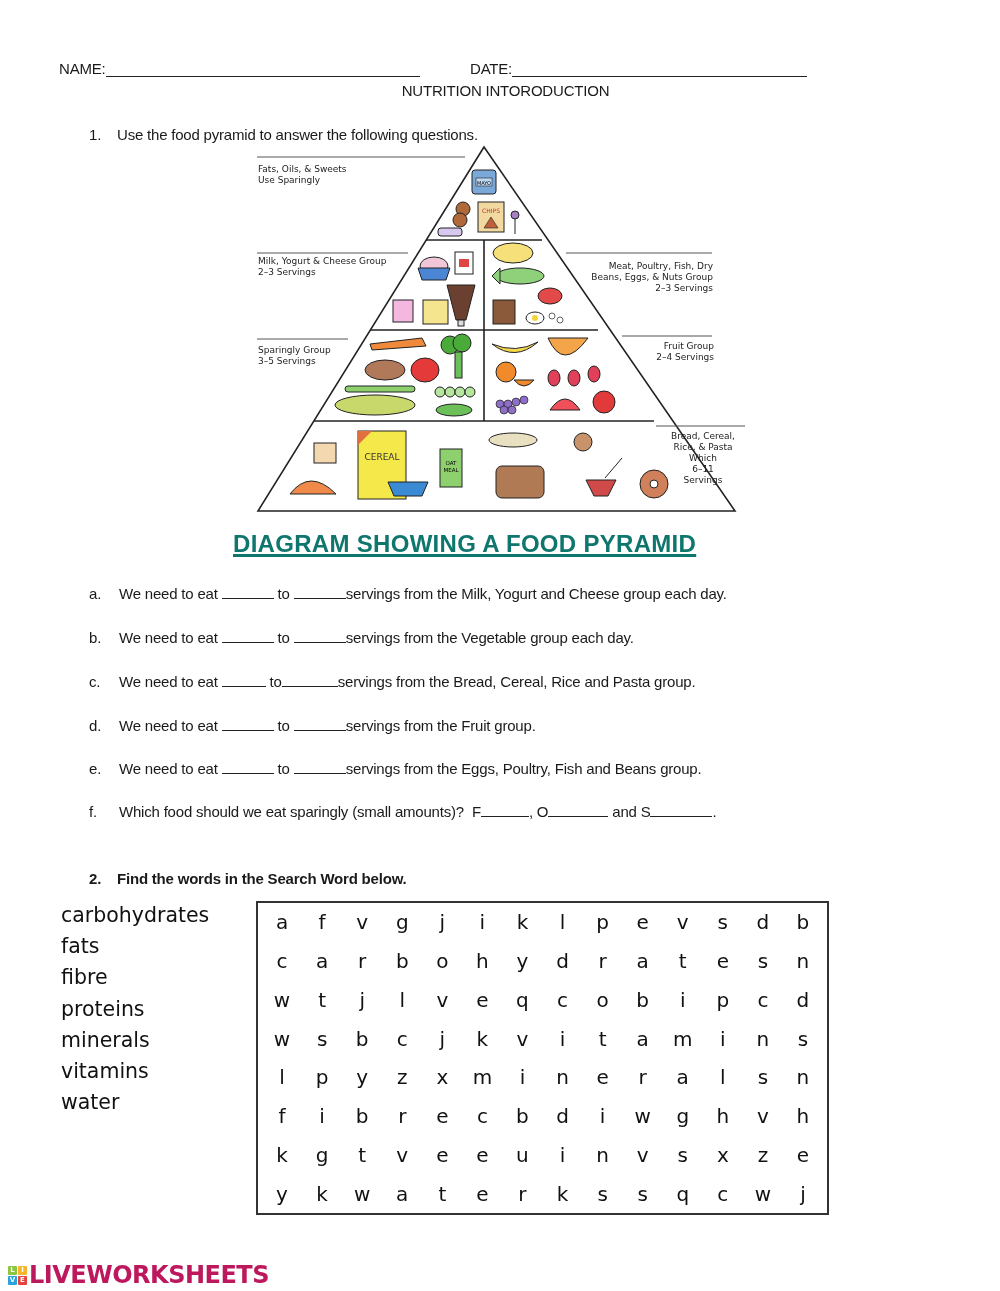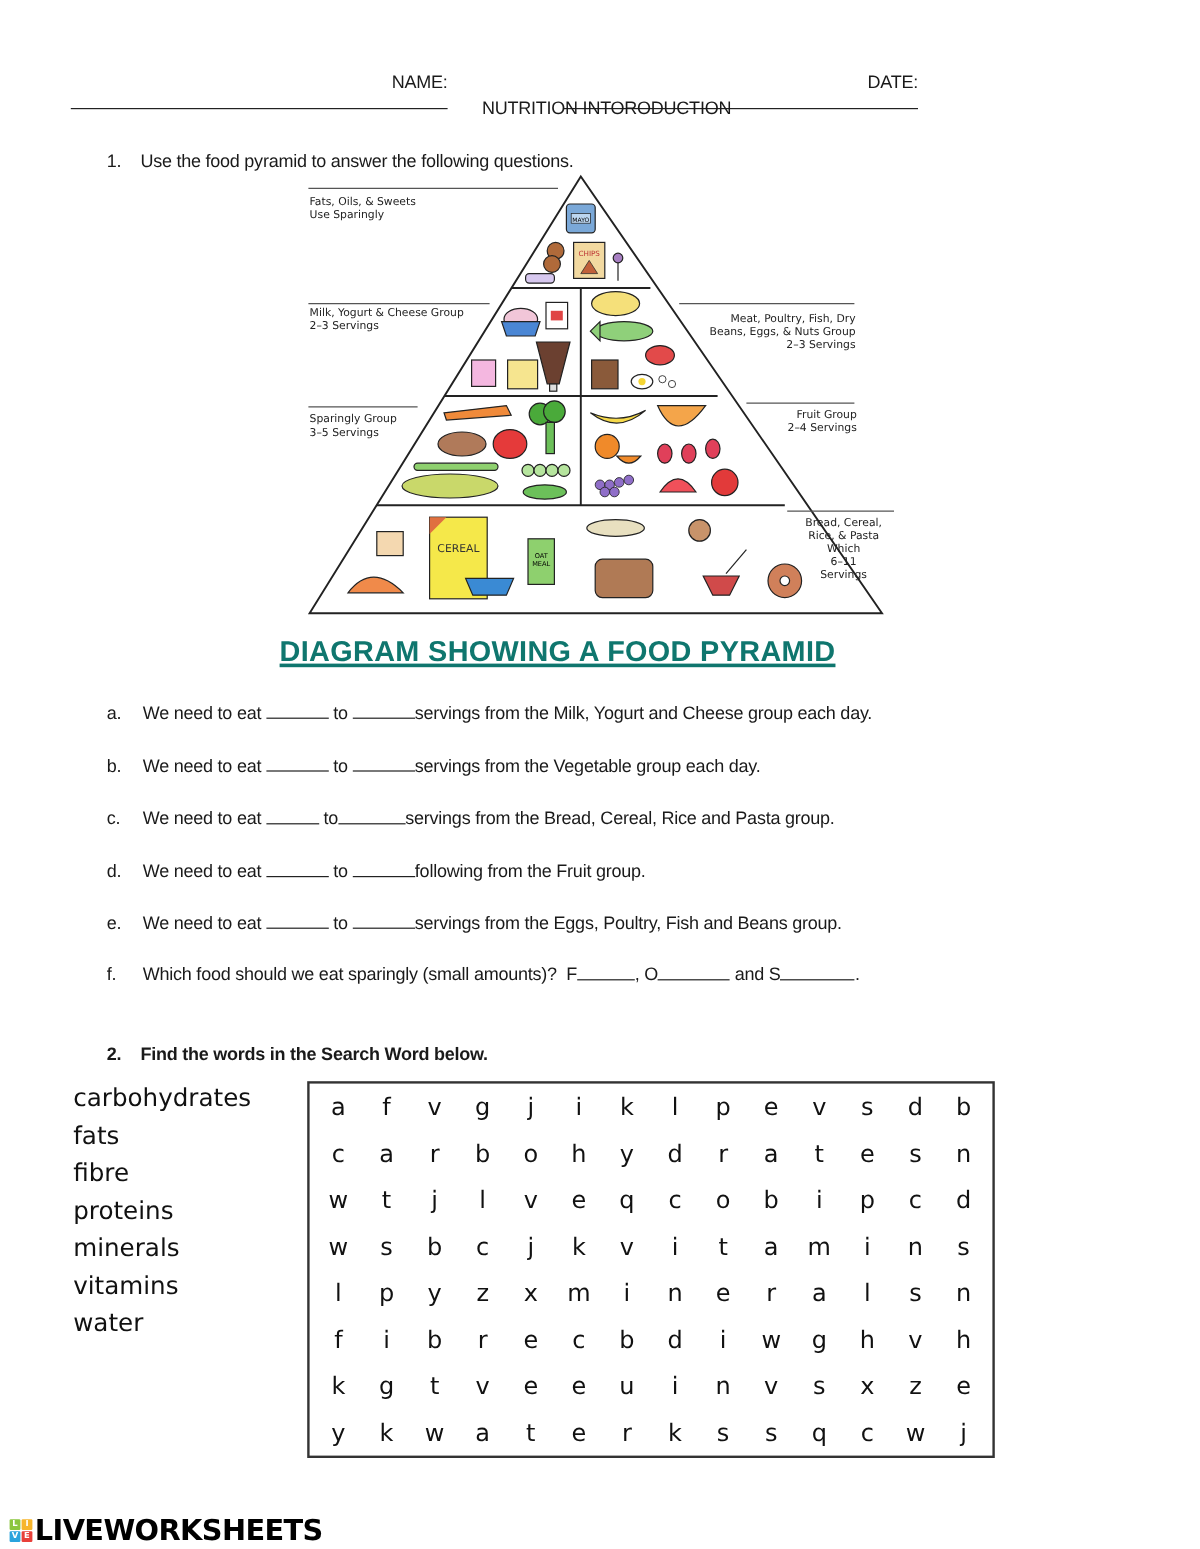--- a/index.html
+++ b/index.html
@@ -1,33 +1,33 @@
 <!DOCTYPE html>
 <html><head>
   <meta charset="utf-8">
   <style>
     * { box-sizing: border-box; margin: 0; padding: 0; }
     html, body { width: 1000px; height: 1291px; background: #ffffff; overflow: hidden; }
     body { position: relative; font-family: "Liberation Sans", sans-serif; color: #1a1a1a; }
     .abs { position: absolute; }
-    .txt { font-family: "Liberation Sans", sans-serif; font-size: 15px; white-space: nowrap; letter-spacing: -0.2px; flex-direction: column; }
+    .txt { font-family: "Liberation Sans", sans-serif; font-size: 15px; white-space: nowrap; letter-spacing: -0.2px; }
     .blank { display: inline-block; border-bottom: 1px solid #222; height: 14px; vertical-align: baseline; }
     .header-line { display: flex; align-items: flex-end; }
     .title-center { left: 0; width: 1000px; text-align: center; padding-left: 11px; }
     .q-num { display: inline-block; width: 28px; }
     .sub-letter { display: inline-block; width: 30px; }
     .pyr-label { font-family: "DejaVu Sans", sans-serif; font-size: 9px; line-height: 11px; color: #222; white-space: nowrap; }
     .diagram-title { font-family: "Liberation Sans", sans-serif; font-weight: bold; font-size: 24px; text-decoration: underline; text-decoration-thickness: 3px; letter-spacing: 0.3px; color: #0f766e; }
     .word-list { font-family: "DejaVu Sans", sans-serif; font-size: 20.5px; line-height: 31.2px; color: #111; }
     .grid { border: 2px solid #333; display: grid; grid-template-columns: repeat(14, 1fr); grid-template-rows: repeat(8, 1fr); padding: 0 4px; }
     .cell { font-family: "DejaVu Sans", sans-serif; font-size: 20px; display: flex; align-items: center; justify-content: center; color: #111; }
     .logo { display: flex; align-items: center; }
     .logo-tiles { display: grid; grid-template-columns: 9px 9px; grid-template-rows: 9px 9px; gap: 1px; margin-right: 2px; }
     .logo-tile { font-family: "DejaVu Sans", sans-serif; font-size: 7px; font-weight: bold; color: #fff; display: flex; align-items: center; justify-content: center; border-radius: 1px; }
-    .logo-text { font-family: "DejaVu Sans", sans-serif; font-weight: bold; font-size: 24px; color: #000000; letter-spacing: -0.5px; }
+    .logo-text { font-family: "DejaVu Sans", sans-serif; font-weight: bold; font-size: 24px; color: #be185d; letter-spacing: -0.5px; }
   </style>
 </head>
 <body>
 
 <div class="abs txt header-line" style="left:59px; top:60px;">
   <span>NAME:</span>
   <span class="blank" style="width:314px;"></span>
 </div>
 <div class="abs txt header-line" style="left:470px; top:60px;">
   <span>DATE:</span>
@@ -196,21 +196,21 @@
 </div>
 <div class="abs txt" style="left:89px; top:673px;">
   <span class="sub-letter">c.</span><span>We need to eat</span>
   <span class="blank" style="width:44px;"></span>
   <span>to</span><span class="blank" style="width:56px;"></span><span>servings from the Bread, Cereal, Rice and Pasta group.</span>
 </div>
 <div class="abs txt" style="left:89px; top:717px;">
   <span class="sub-letter">d.</span><span>We need to eat</span>
   <span class="blank" style="width:52px;"></span>
   <span>to</span>
-  <span class="blank" style="width:52px;"></span><span>following from the Fruit group.</span>
+  <span class="blank" style="width:52px;"></span><span>servings from the Fruit group.</span>
 </div>
 <div class="abs txt" style="left:89px; top:760px;">
   <span class="sub-letter">e.</span><span>We need to eat</span>
   <span class="blank" style="width:52px;"></span>
   <span>to</span>
   <span class="blank" style="width:52px;"></span><span>servings from the Eggs, Poultry, Fish and Beans group.</span>
 </div>
 
 <div class="abs txt" style="left:89px; top:803px;">
   <span class="sub-letter">f.</span><span>Which food should we eat sparingly (small amounts)?</span>

